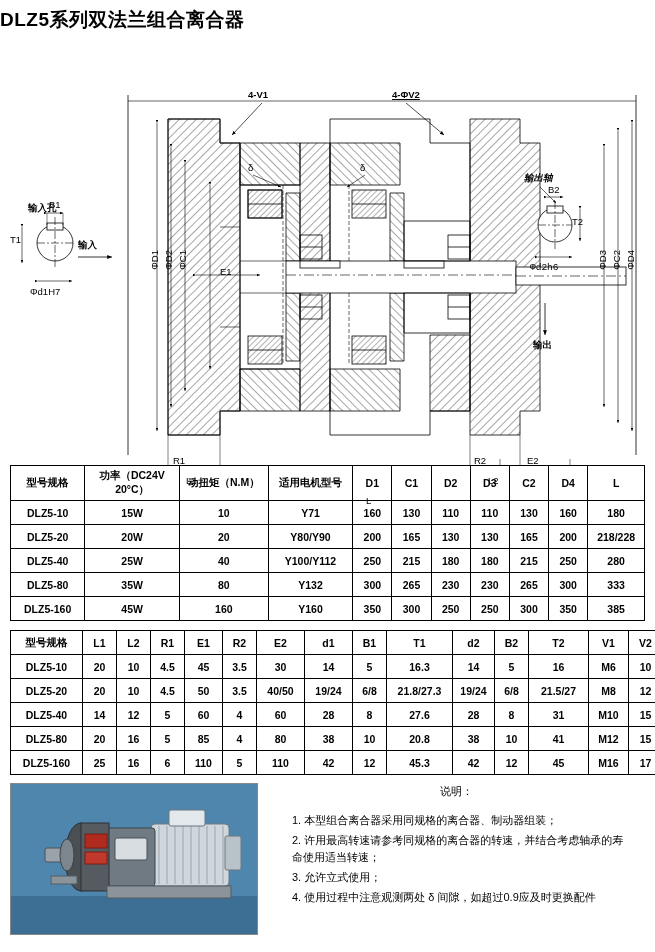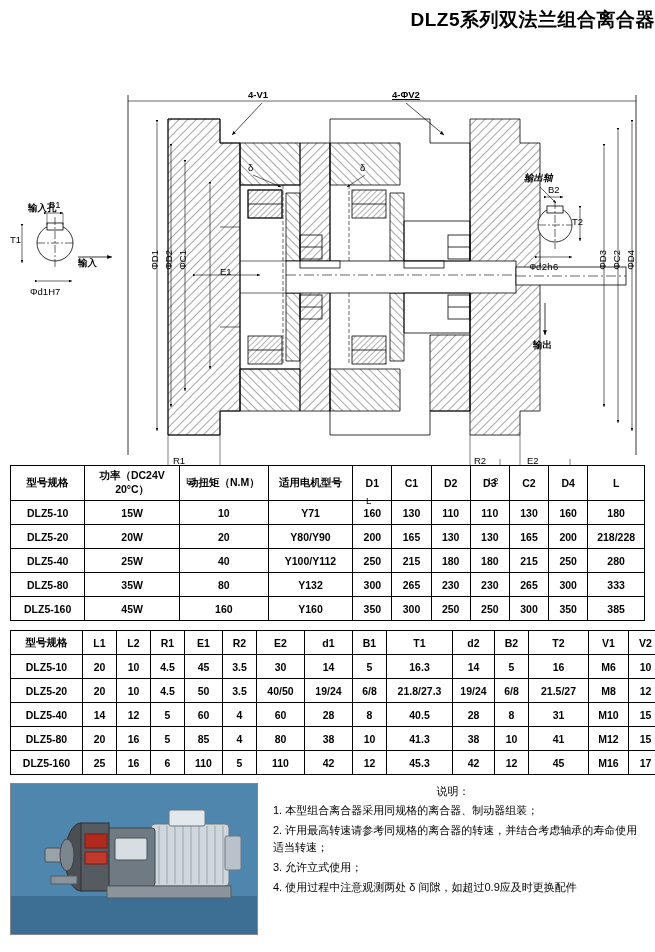--- a/index.html
+++ b/index.html
@@ -14,21 +14,21 @@
     color: #000;
     position: relative;
     overflow: hidden;
   }
   #page {
     width: 655px;
     height: 952px;
     position: relative;
   }
   .title {
-    text-align: right;
+    text-align: left;
     font-size: 19px;
     font-weight: bold;
     letter-spacing: 0.5px;
     padding-top: 7px;
     padding-bottom: 2px;
   }
 
   
   .drawing {
     position: relative;
@@ -75,21 +75,21 @@
   }
   table.spec thead th {
     font-weight: bold;
   }
   .tbl-gap { height: 9px; }
 
   
   .bottom {
     display: flex;
     padding: 8px 10px 0 10px;
-    gap: 3px;
+    gap: 10px;
   }
   .photo {
     width: 246px;
     height: 150px;
     border: 1px solid #888;
     position: relative;
     overflow: hidden;
     flex: 0 0 auto;
     background: linear-gradient(180deg, #5a8fb8 0%, #4a7fa8 45%, #3f6f96 100%);
   }
@@ -97,21 +97,21 @@
     flex: 1 1 auto;
     font-size: 11px;
     line-height: 1.55;
   }
   .notes .nh {
     text-align: center;
     font-weight: normal;
     margin-bottom: 2px;
   }
   .notes ol {
-    margin: 0;
+    margin: 12px;
     padding-left: 0;
     list-style: none;
   }
   .notes li {
     margin-bottom: 3px;
     text-indent: 0;
     padding-left: 12px;
     position: relative;
   }
 </style>
@@ -269,21 +269,21 @@
         <line x1="520" y1="400" x2="520" y2="458" stroke-width="0.5"></line>
       </g>
     </svg>
 
     <div class="lbl b" style="left:248px; top:55px;">4-V1</div>
     <div class="lbl b" style="left:392px; top:55px;text-decoration:underline;">4-ΦV2</div>
 
     <div class="lbl b" style="left:20px; top:168px;padding-left:8px;">输入孔</div>
     <div class="lbl" style="left:49px; top:165px;">B1</div>
     <div class="lbl" style="left:10px; top:200px;">T1</div>
-    <div class="lbl b" style="left:78px; top:223px;">输入</div>
+    <div class="lbl b" style="left:78px; top:205px;">输入</div>
     <div class="lbl" style="left:30px; top:252px;">Φd1H7</div>
 
     <div class="lbl vert" style="left:150px; top:215px;">ΦD1</div>
     <div class="lbl vert" style="left:164px; top:215px;">ΦD2</div>
     <div class="lbl vert" style="left:178px; top:215px;">ΦC1</div>
 
     <div class="lbl" style="left:220px; top:232px;">E1</div>
     <div class="lbl" style="left:248px; top:128px;">δ</div>
     <div class="lbl" style="left:360px; top:128px;">δ</div>
 
@@ -483,38 +483,38 @@
         <tr>
           <td>DLZ5-40</td>
           <td>14</td>
           <td>12</td>
           <td>5</td>
           <td>60</td>
           <td>4</td>
           <td>60</td>
           <td>28</td>
           <td>8</td>
-          <td>40.5</td>
+          <td>27.6</td>
           <td>28</td>
           <td>8</td>
           <td>31</td>
           <td>M10</td>
           <td>15</td>
         </tr>
         <tr>
           <td>DLZ5-80</td>
           <td>20</td>
           <td>16</td>
           <td>5</td>
           <td>85</td>
           <td>4</td>
           <td>80</td>
           <td>38</td>
           <td>10</td>
-          <td>41.3</td>
+          <td>20.8</td>
           <td>38</td>
           <td>10</td>
           <td>41</td>
           <td>M12</td>
           <td>15</td>
         </tr>
         <tr>
           <td>DLZ5-160</td>
           <td>25</td>
           <td>16</td>

